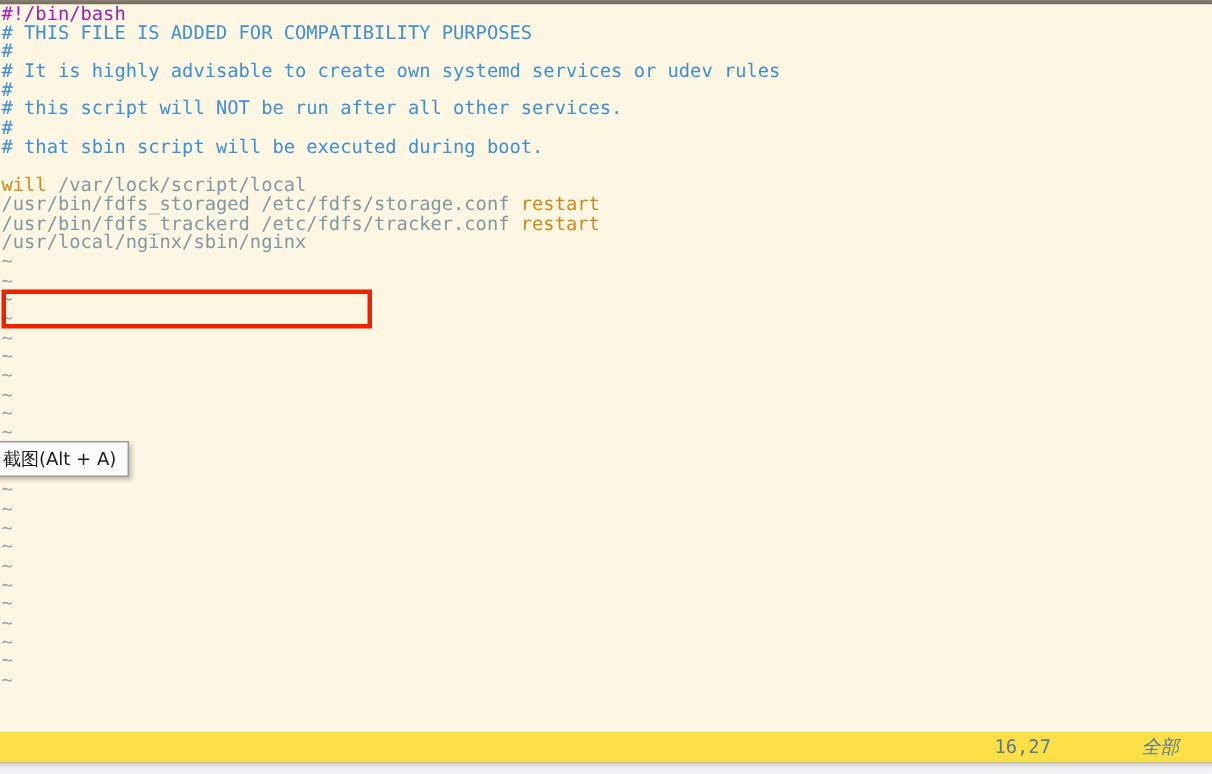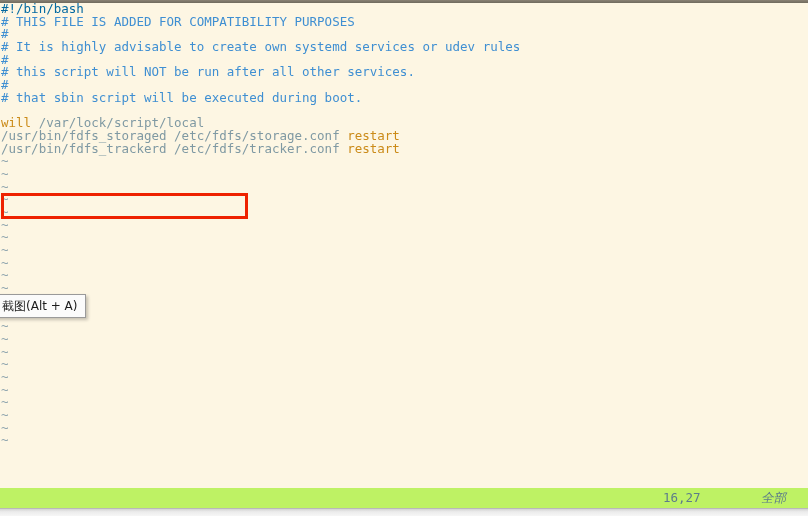--- a/index.html
+++ b/index.html
@@ -45,21 +45,21 @@
   .line {
     height: 12.7px;
     line-height: 12.7px;
     font-size: 12.5px;
     white-space: pre;
     padding-left: 1px;
     letter-spacing: 0px;
   }
 
   .line.code { color: #5d7c8a; }
-  .c-shebang  { color: #0369a1; margin-top: 36px; }
+  .c-shebang  { color: #a21caf; margin-top: 36px; }
   .c-comment  { color: #3f8fd2; }
   .c-path     { color: #7f99a3; }
   .c-keyword  { color: #cb8b19; }
   .c-tilde    { color: #92a7b0; }
 
   
   .annot-box {
     position: absolute;
     left: 1px;
     top: 193px;
@@ -88,21 +88,21 @@
     white-space: nowrap;
   }
 
   
   .statusline {
     position: absolute;
     left: 0;
     top: 488px;
     width: 808px;
     height: 20px;
-    background: #bef264;
+    background: #fde047;
     font-size: 12.5px;
     line-height: 20px;
     color: #5d7c8a;
   }
   .status-pos {
     position: absolute;
     left: 663px;
     top: 0;
   }
   .status-scroll {
@@ -144,20 +144,21 @@
     <div class="line code"><span class="c-comment"># that sbin script will be executed during boot.</span></div>
 
     <div class="line code"><span></span></div>
 
     <div class="line code"><span class="c-keyword">will</span><span class="c-path"> /var/lock/script/local</span></div>
 
     <div class="line code"><span class="c-path">/usr/bin/fdfs_storaged /etc/fdfs/storage.conf </span><span class="c-keyword">restart</span></div>
 
     <div class="line code"><span class="c-path">/usr/bin/fdfs_trackerd /etc/fdfs/tracker.conf </span><span class="c-keyword">restart</span></div>
 
+    <div class="line code"><span class="c-path">/usr/local/nginx/sbin/nginx</span></div>
 
     <div id="tilde-block">
         <div class="line code"><span class="c-tilde">~</span></div>
         <div class="line code"><span class="c-tilde">~</span></div>
         <div class="line code"><span class="c-tilde">~</span></div>
         <div class="line code"><span class="c-tilde">~</span></div>
         <div class="line code"><span class="c-tilde">~</span></div>
         <div class="line code"><span class="c-tilde">~</span></div>
         <div class="line code"><span class="c-tilde">~</span></div>
         <div class="line code"><span class="c-tilde">~</span></div>

